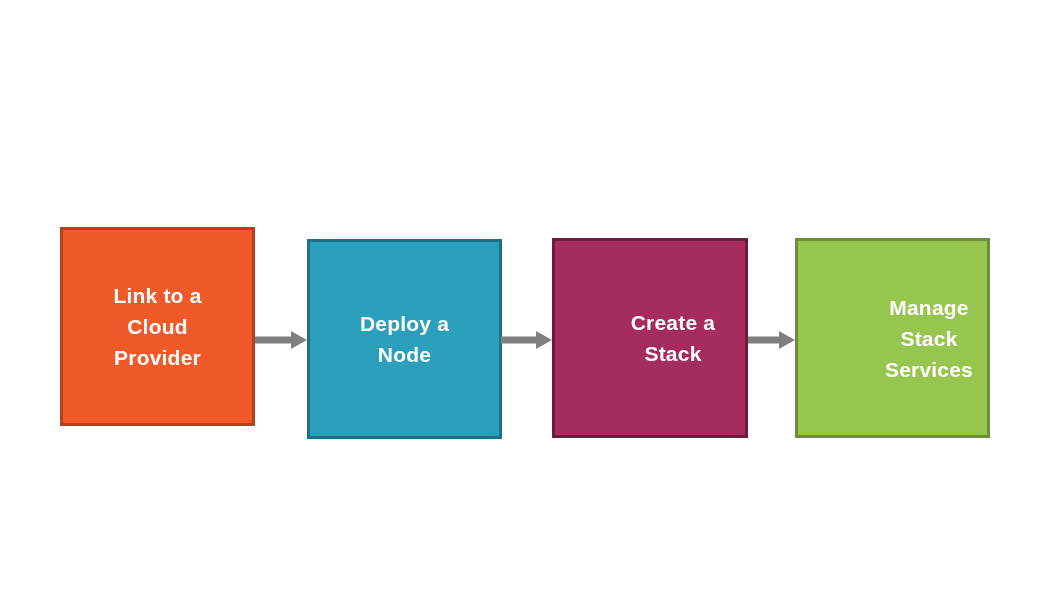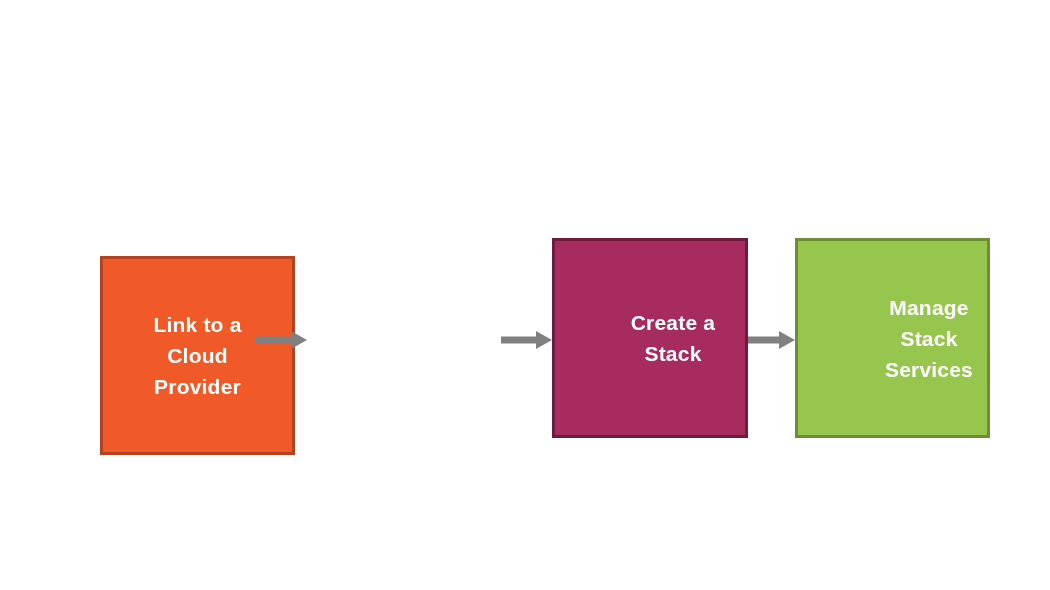--- a/index.html
+++ b/index.html
@@ -35,22 +35,22 @@
     font-weight: bold;
     font-size: 21px;
     line-height: 31px;
     letter-spacing: 0.2px;
     padding: 0 14px;
     white-space: pre-line;
   }
 
   
   #node-0 {
-    left: 60px;  top: 256px; width: 195px; height: 199px;
-    background: #EF5A28; border: 3px solid #B34220; margin-left: 40px;
+    left: 60px;  top: 227px; width: 195px; height: 199px;
+    background: #EF5A28; border: 3px solid #B34220;
   }
   #node-1 {
     left: 307px; top: 239px; width: 195px; height: 200px;
     background: #2BA0BD; border: 3px solid #1C7289;
   }
   #node-2 {
     left: 552px; top: 238px; width: 196px; height: 200px;
     background: #A62B5E; border: 3px solid #6E1B3E; padding-left: 46px;
   }
   #node-3 {
@@ -81,20 +81,24 @@
 Cloud
 Provider</span>
   </div>
 
   <div class="arrow" id="arrow-0">
     <svg width="53" height="24" viewBox="0 0 53 24" xmlns="http://www.w3.org/2000/svg">
       <path d="M0 8.5 H36 V3 L52 12 L36 21 V15.5 H0 Z" fill="#808080"></path>
     </svg>
   </div>
 
+  <div class="node" id="node-1">
+    <span class="node-label">Deploy a
+Node</span>
+  </div>
 
   <div class="arrow" id="arrow-1">
     <svg width="52" height="24" viewBox="0 0 52 24" xmlns="http://www.w3.org/2000/svg">
       <path d="M0 8.5 H35 V3 L51 12 L35 21 V15.5 H0 Z" fill="#808080"></path>
     </svg>
   </div>
 
   <div class="node" id="node-2">
     <span class="node-label">Create a
 Stack</span>

